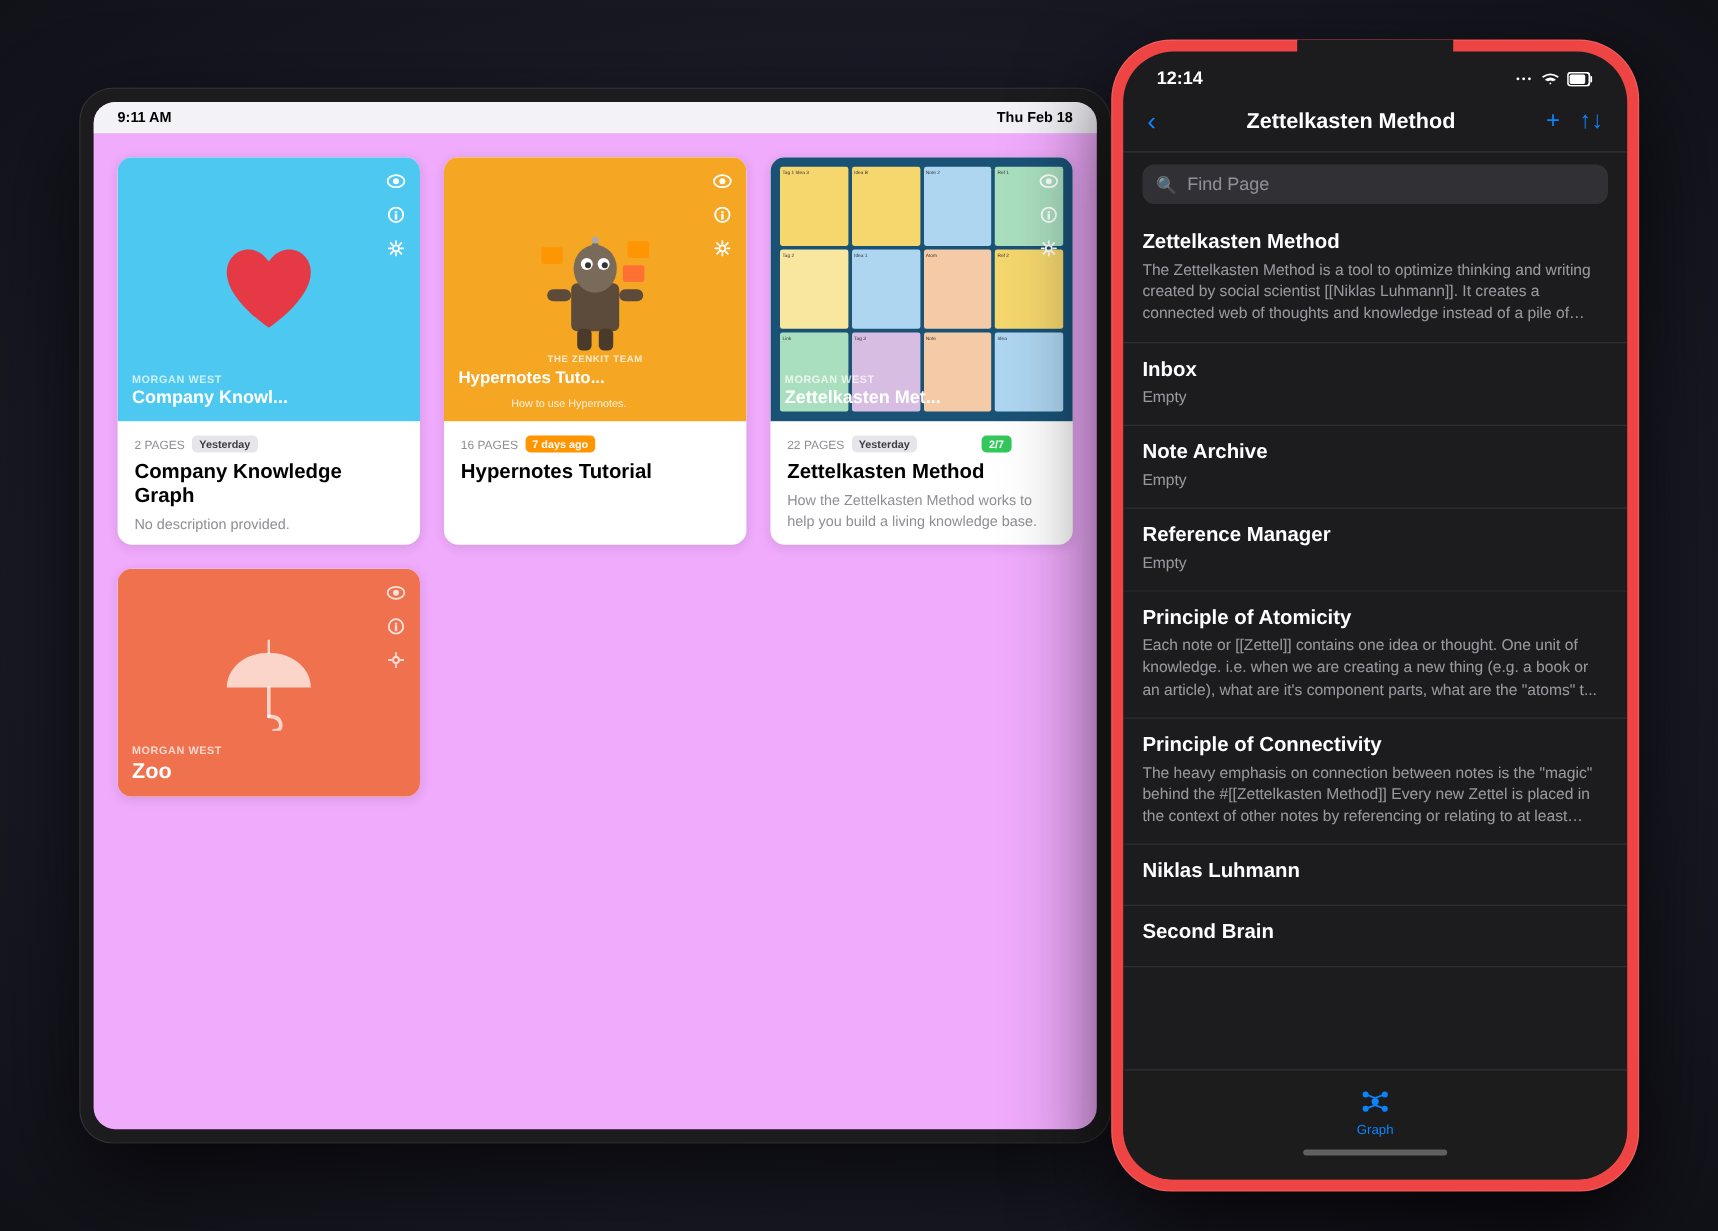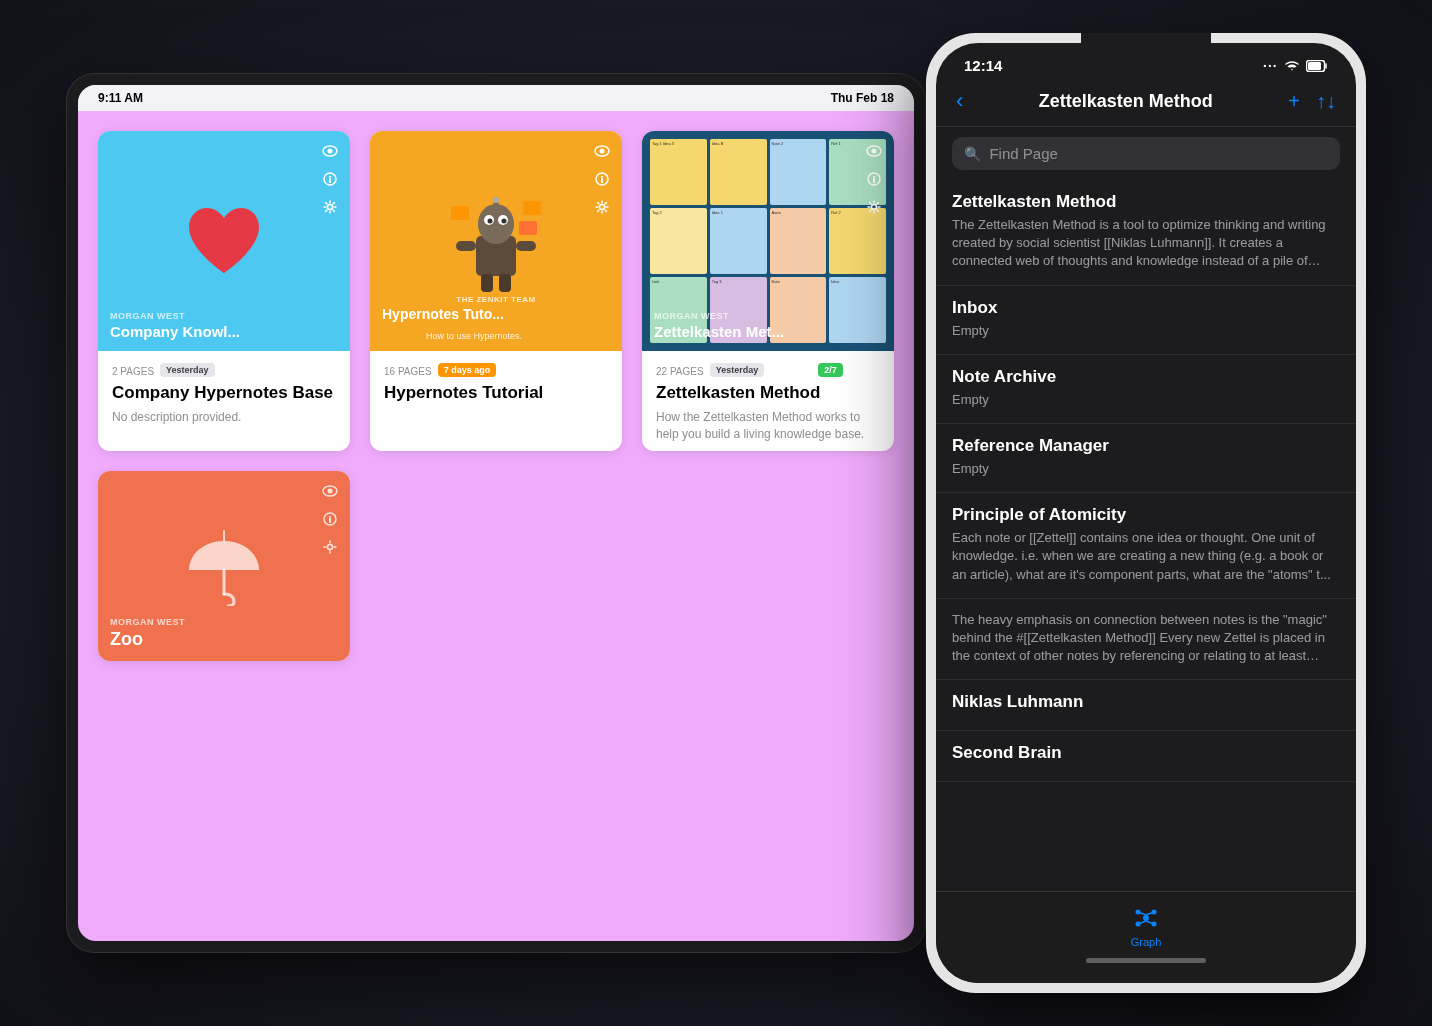--- a/index.html
+++ b/index.html
@@ -247,21 +247,21 @@
       gap: 20px;
     }
 
     
     .iphone {
       position: absolute;
       right: 0;
       top: 0;
       width: 440px;
       height: 960px;
-      background: #e5e5e5;
+      background: #ef4444;
       border-radius: 50px;
       box-shadow: 0 30px 80px rgba(0,0,0,0.8), inset 0 0 0 1px rgba(255,255,255,0.15);
       overflow: hidden;
     }
 
     .iphone-notch {
       position: absolute;
       top: 0;
       left: 50%;
       transform: translateX(-50%);
@@ -461,21 +461,21 @@
             <div class="cover-label">
               <div class="cover-author" style="color:rgba(255,255,255,0.85);">MORGAN WEST</div>
               <div class="cover-title" style="color:white;">Company Knowl...</div>
             </div>
           </div>
           <div class="notebook-meta">
             <div class="notebook-stats">
               <span>2 PAGES</span>
               <span class="badge-yesterday">Yesterday</span>
             </div>
-            <div class="notebook-title-text">Company Hypernotes Base</div>
+            <div class="notebook-title-text">Company Knowledge Graph</div>
             <div class="notebook-desc">No description provided.</div>
           </div>
         </div>
 
         <div class="notebook-card card-tutorial">
           <div class="notebook-cover" style="background:#f5a623;">
             <div class="notebook-cover-actions">
               <div class="cover-action-icon">
                 <svg width="16" height="12" viewBox="0 0 16 12" fill="none">
                     <ellipse cx="8" cy="6" rx="7" ry="5" stroke="white" stroke-width="1.5"></ellipse>
@@ -691,20 +691,21 @@
           <div class="list-item-title">Reference Manager</div>
           <div class="list-item-preview">Empty</div>
         </div>
 
         <div class="list-item">
           <div class="list-item-title">Principle of Atomicity</div>
           <div class="list-item-preview">Each note or [[Zettel]] contains one idea or thought. One unit of knowledge. i.e. when we are creating a new thing (e.g. a book or an article), what are it's component parts, what are the "atoms" t...</div>
         </div>
 
         <div class="list-item">
+          <div class="list-item-title">Principle of Connectivity</div>
           <div class="list-item-preview">The heavy emphasis on connection between notes is the "magic" behind the #[[Zettelkasten Method]] Every new Zettel is placed in the context of other notes by referencing or relating to at least one...</div>
         </div>
 
         <div class="list-item">
           <div class="list-item-title">Niklas Luhmann</div>
         </div>
 
         <div class="list-item">
           <div class="list-item-title">Second Brain</div>
         </div>

